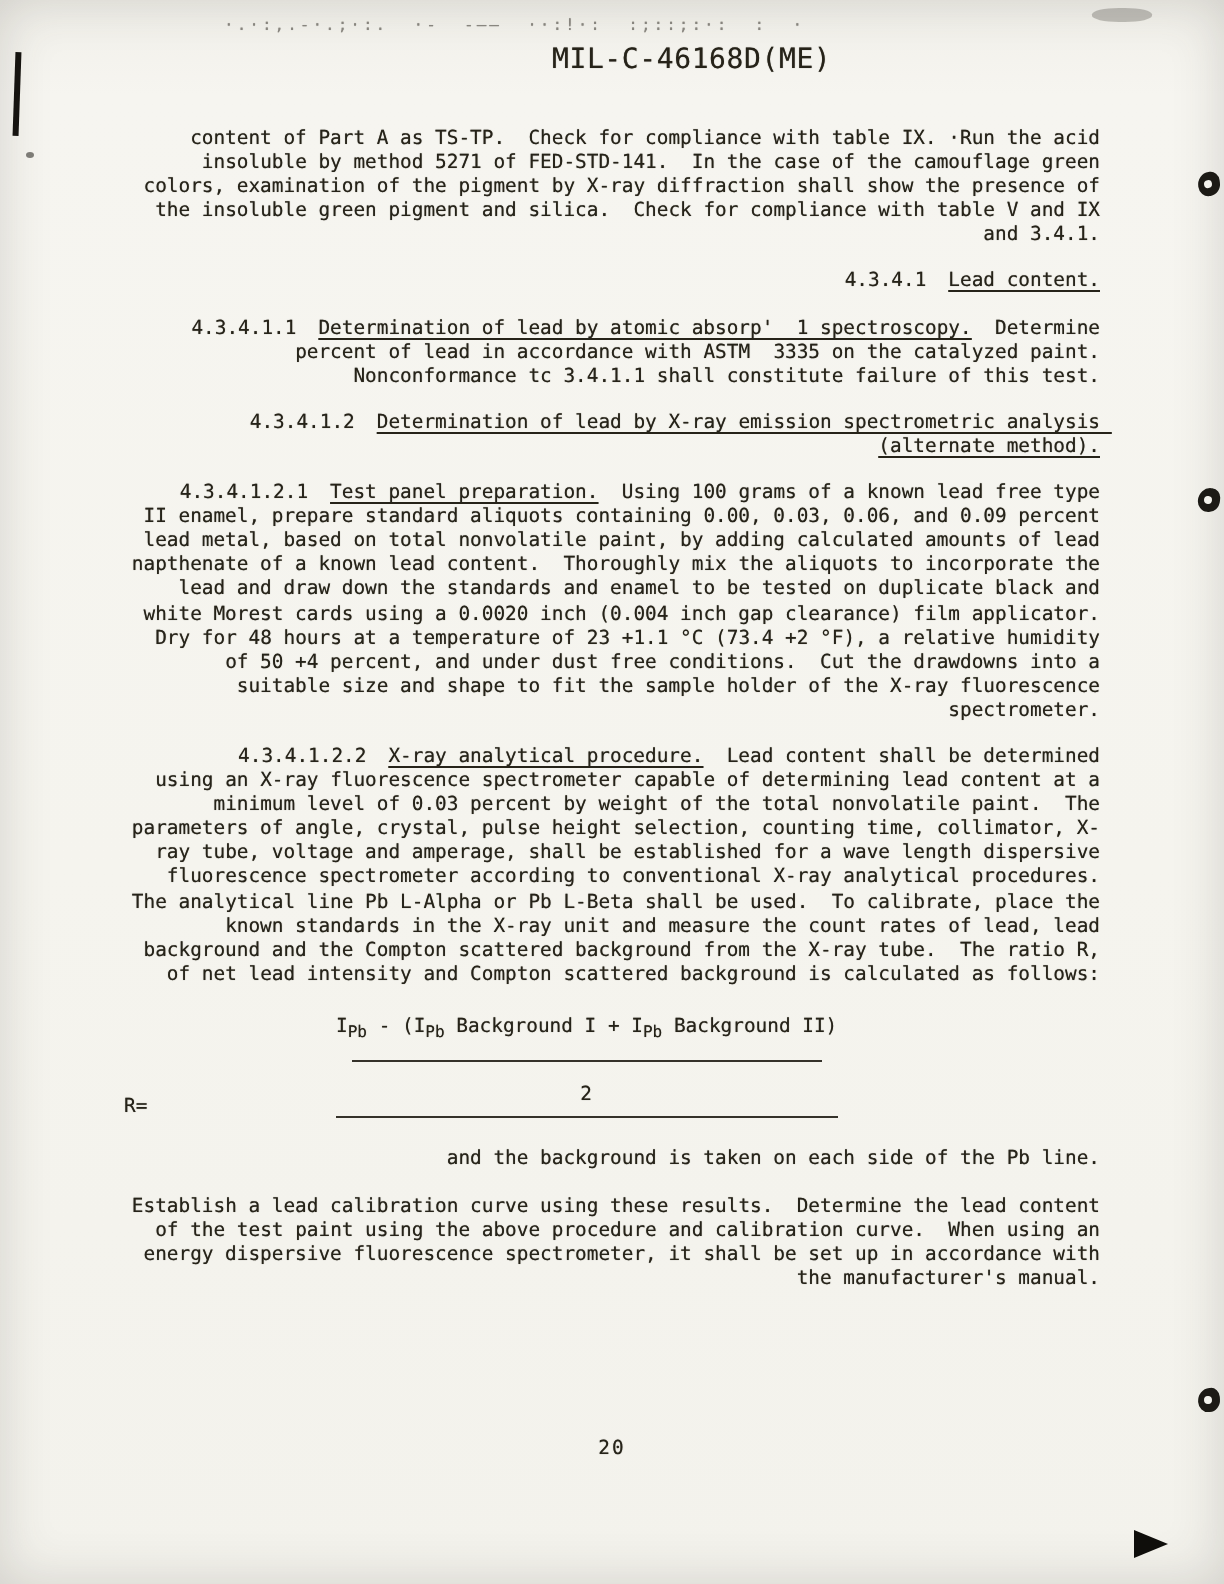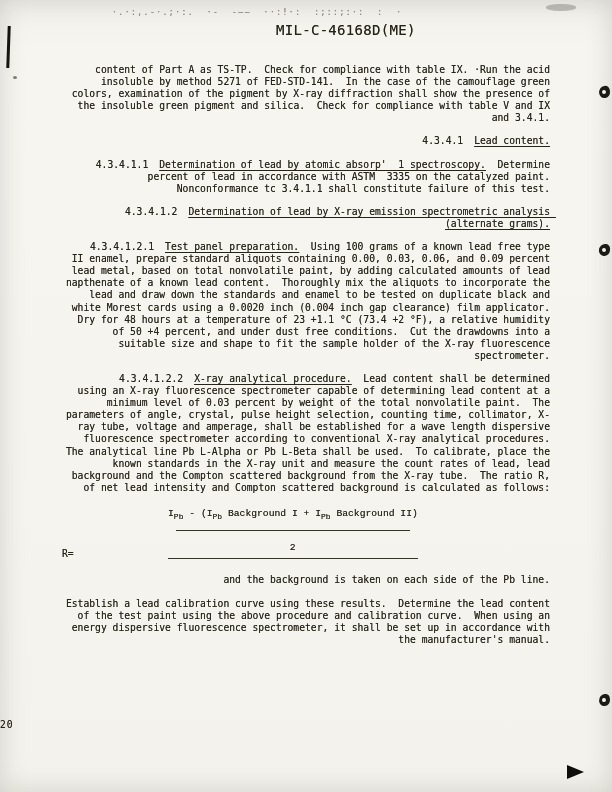--- a/index.html
+++ b/index.html
@@ -41,35 +41,35 @@
   }
   p { margin: 0 0 11px 0; text-align: right; }
   .sec { text-indent: 24px; }
   .t { white-space: pre-wrap; }
   .u { text-decoration: underline; text-underline-offset: 2px; text-decoration-thickness: 1px; }
   .sec-num { margin-right: 11px; }
 
   
   .formula { position: relative; margin: 14px 0 10px 0; padding-left: 106px; }
   .formula-r { position: absolute; left: 0; top: 40px; }
-  .frac { display: inline-block; text-align: center; font-family: Liberation Mono, monospace; }
+  .frac { display: inline-block; text-align: center; }
   .frac sub { font-size: 8px; vertical-align: -2.5px; }
   .frac-bar { height: 1px; background: #35322a; }
   .bar-inner { margin: 7px 8px 11px 8px; }
   .bar-main  { margin: 4px 0 5px 0; }
   .frac-two { letter-spacing: 0.5px; }
 
   .where-block p { margin: 0; }
   .closing { margin-top: 12px; }
 
   .page-number {
     position: absolute;
     left: 0; top: 719px;
     width: 100%;
-    text-align: left;
+    text-align: center;
     letter-spacing: 1px;
   }
 
   
   .edge-mark {
     position: absolute;
     right: 2px;
     width: 11px; height: 12px;
     background: #1c1a15;
     border-radius: 55% 40% 50% 45%;
@@ -124,21 +124,21 @@
   <div class="doc-number">MIL-C-46168D(ME)</div>
 
   <div class="content">
 
     <p><span class="t">content of Part A as TS-TP.  Check for compliance with table IX. ·Run the acid insoluble by method 5271 of FED-STD-141.  In the case of the camouflage green colors, examination of the pigment by X-ray diffraction shall show the presence of the insoluble green pigment and silica.  Check for compliance with table V and IX and 3.4.1.</span></p>
 
     <p class="sec"><span class="sec-num t">4.3.4.1</span><span class="u t">Lead content.</span><span class="t"></span></p>
 
     <p class="sec"><span class="sec-num t">4.3.4.1.1</span><span class="u t">Determination of lead by atomic absorp'  1 spectroscopy.</span><span class="t">  Determine percent of lead in accordance with ASTM  3335 on the catalyzed paint.  Nonconformance tc 3.4.1.1 shall constitute failure of this test.</span></p>
 
-    <p class="sec"><span class="sec-num t">4.3.4.1.2</span><span class="u t">Determination of lead by X-ray emission spectrometric analysis (alternate grams).</span><span class="t"></span></p>
+    <p class="sec"><span class="sec-num t">4.3.4.1.2</span><span class="u t">Determination of lead by X-ray emission spectrometric analysis (alternate method).</span><span class="t"></span></p>
 
     <p class="sec"><span class="sec-num t">4.3.4.1.2.1</span><span class="u t">Test panel preparation.</span><span class="t">  Using 100 grams of a known lead free type II enamel, prepare standard aliquots containing 0.00, 0.03, 0.06, and 0.09 percent lead metal, based on total nonvolatile paint, by adding calculated amounts of lead napthenate of a known lead content.  Thoroughly mix the aliquots to incorporate the lead and draw down the standards and enamel to be tested on duplicate black and white Morest cards using a 0.0020 inch (0.004 inch gap clearance) film applicator.  Dry for 48 hours at a temperature of 23 +1.1 °C (73.4 +2 °F), a relative humidity of 50 +4 percent, and under dust free conditions.  Cut the drawdowns into a suitable size and shape to fit the sample holder of the X-ray fluorescence spectrometer.</span></p>
 
     <p class="sec"><span class="sec-num t">4.3.4.1.2.2</span><span class="u t">X-ray analytical procedure.</span><span class="t">  Lead content shall be determined using an X-ray fluorescence spectrometer capable of determining lead content at a minimum level of 0.03 percent by weight of the total nonvolatile paint.  The parameters of angle, crystal, pulse height selection, counting time, collimator, X-ray tube, voltage and amperage, shall be established for a wave length dispersive fluorescence spectrometer according to conventional X-ray analytical procedures.  The analytical line Pb L-Alpha or Pb L-Beta shall be used.  To calibrate, place the known standards in the X-ray unit and measure the count rates of lead, lead background and the Compton scattered background from the X-ray tube.  The ratio R, of net lead intensity and Compton scattered background is calculated as follows:</span></p>
 
     <div class="formula">
       <span class="formula-r">R=</span>
       <div class="frac">
         <div><span class="t">I</span><sub class="t">Pb</sub><span class="t"> - (</span><span class="t">I</span><sub class="t">Pb</sub><span class="t"> Background I + </span><span class="t">I</span><sub class="t">Pb</sub><span class="t"> Background II)</span></div>
         <div class="frac-bar bar-inner"></div>

